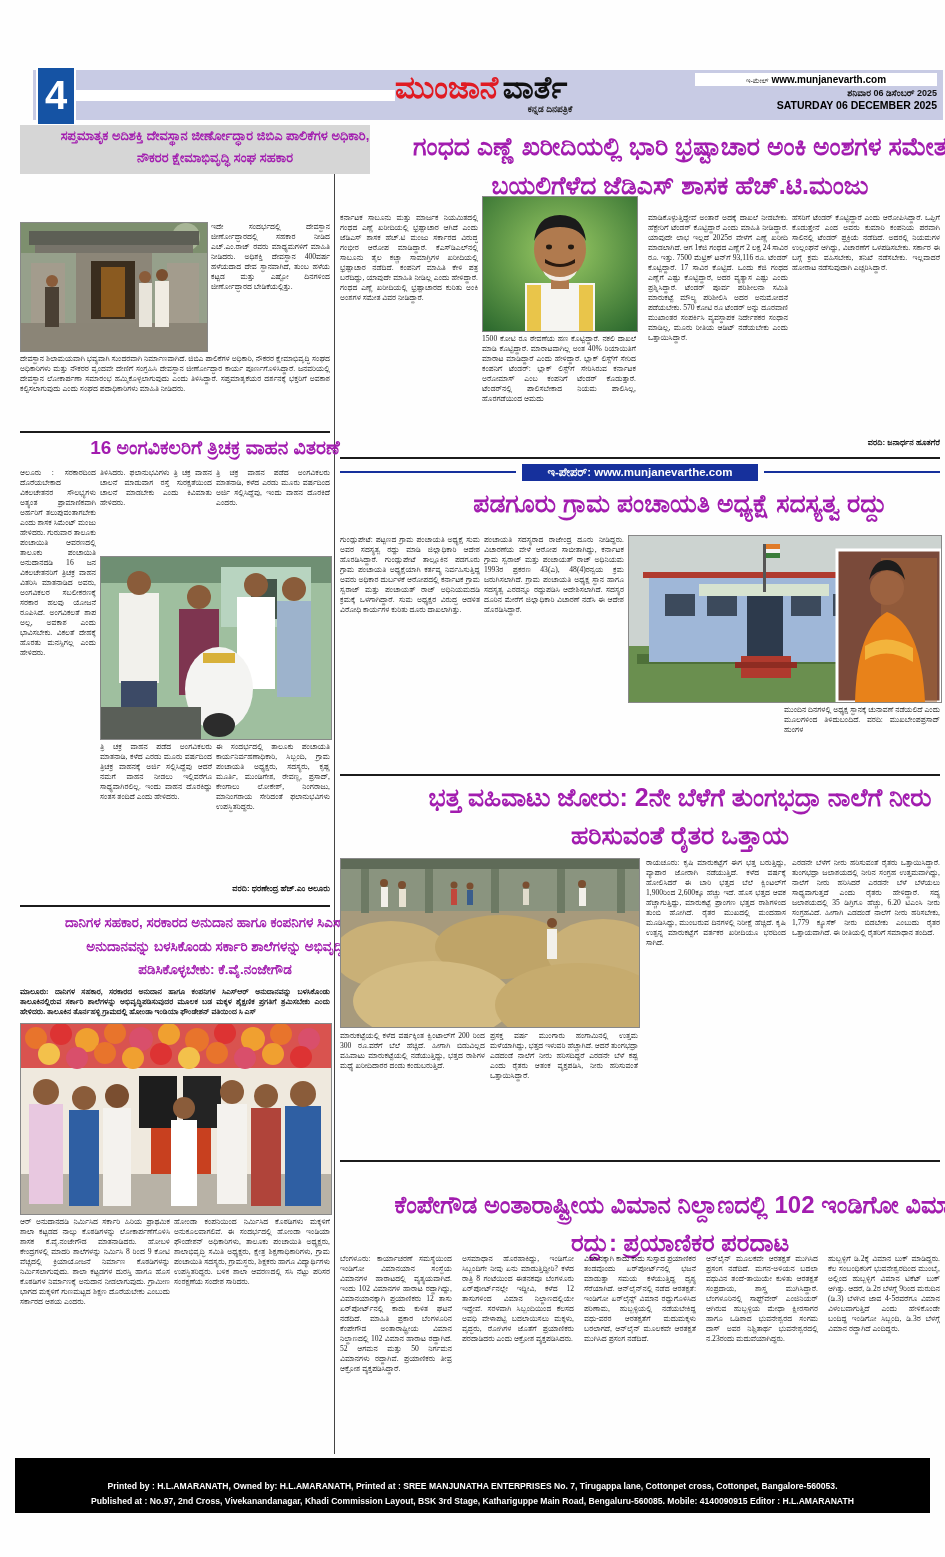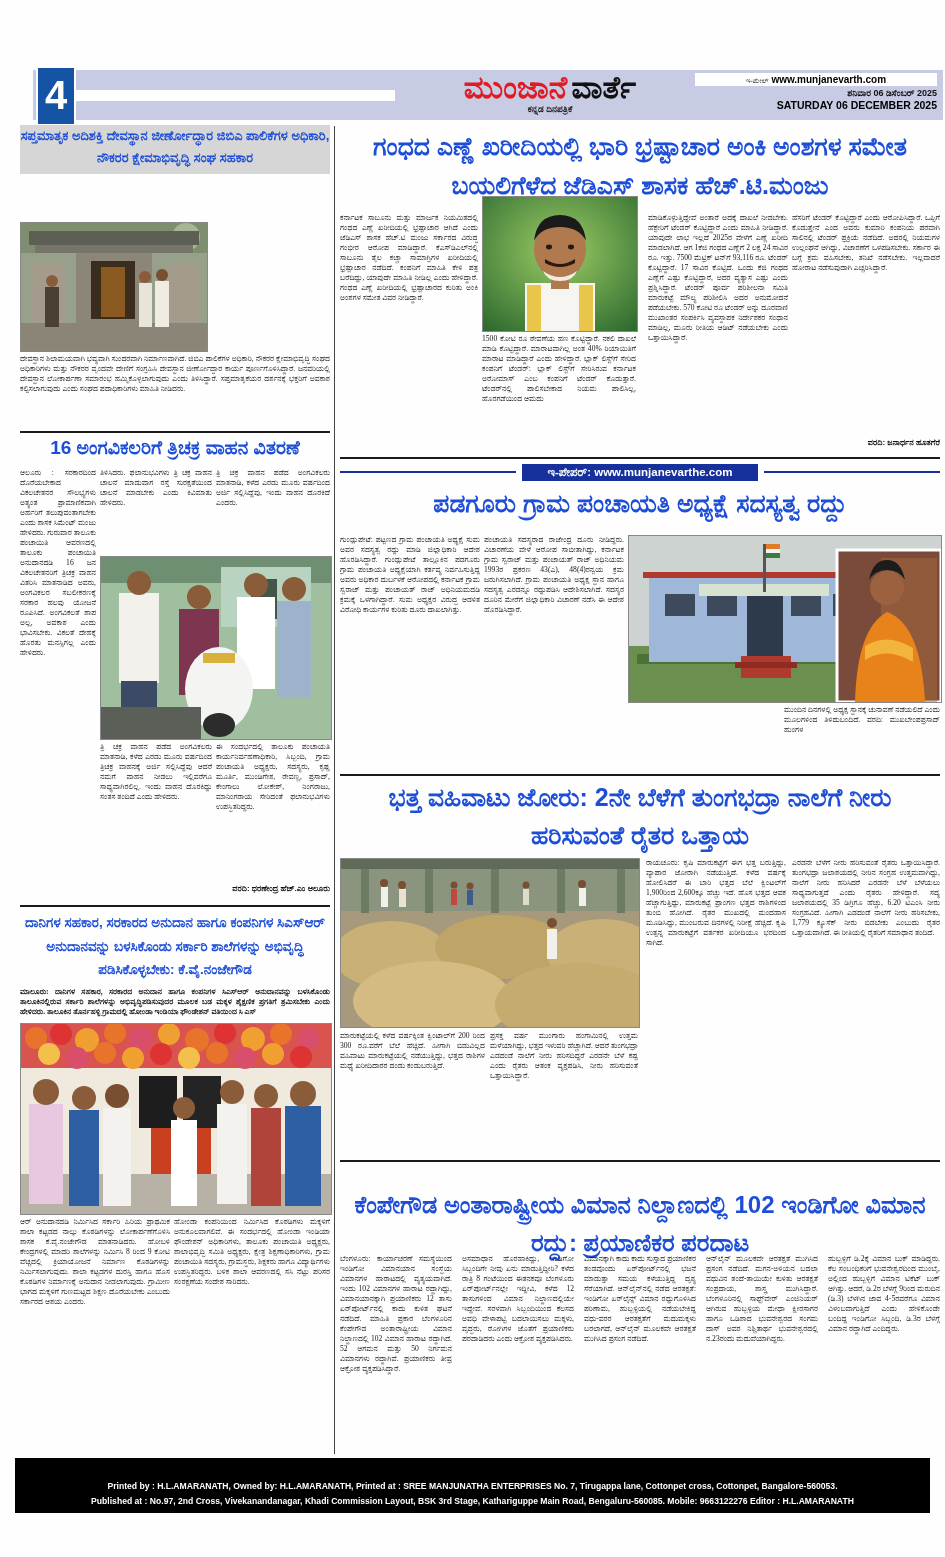--- a/index.html
+++ b/index.html
@@ -1,30 +1,30 @@
 <!DOCTYPE html>
 <html><head>
 <meta charset="utf-8">
 <style>
   html,body{margin:0;padding:0;background:#ffffff;}
   #page{position:relative;width:945px;height:1557px;background:#fefefe;overflow:hidden;
         font-family:"Liberation Sans",sans-serif;}
   .abs{position:absolute;overflow:hidden;}
   .body-text{font-size:7.6px;line-height:1.32;text-align:justify;color:#141414;
              font-family:"Liberation Serif",serif;}
-  .headline{font-weight:bold;color:#1d4ed8;font-family:"Liberation Sans",sans-serif;}
+  .headline{font-weight:bold;color:#a21caf;font-family:"Liberation Sans",sans-serif;padding-left:40px;}
   .hr{position:absolute;background:#1b1b1b;height:2px;}
   .vr{position:absolute;background:#444;width:1px;}
   .credit{font-size:8px;font-weight:bold;text-align:right;color:#111;}
   .photo{border:1px solid #888;}
   
   #band{background:#c8cbe4;}
   #pagenum{background:#1553a4;color:#fff;font-weight:bold;font-size:40px;text-align:center;
            line-height:54px;border:2px solid #fff;}
-  #masthead{text-align:center;white-space:nowrap;}
+  #masthead{white-space:nowrap;}
   .m-red{color:#e01b22;font-weight:bold;font-size:31px;}
   .m-black{color:#111;font-weight:bold;font-size:31px;}
   #tagline{font-size:9px;font-weight:bold;color:#222;text-align:center;}
   #hdr-right{text-align:right;}
   #site-strip{background:#fff;font-size:10px;font-weight:bold;color:#000;padding:1px 4px;
               text-align:center;}
   #site-strip .lbl{font-weight:normal;font-size:7px;}
   .date-kn{font-size:9px;font-weight:bold;color:#111;margin-top:2px;}
   .date-en{font-size:10.5px;font-weight:bold;color:#000;}
   
@@ -73,20 +73,21 @@
       <rect x="146" y="40" width="32" height="62" fill="#a39c8d"></rect>
       <rect x="0" y="100" width="186" height="28" fill="#8b8577"></rect>
       <rect x="24" y="64" width="14" height="40" fill="#4a4034"></rect>
       <circle cx="31" cy="58" r="6" fill="#8a5c3a"></circle>
       <rect x="118" y="60" width="13" height="44" fill="#e8e4da"></rect>
       <circle cx="124" cy="54" r="6" fill="#8a5c3a"></circle>
       <rect x="134" y="58" width="14" height="46" fill="#f0ece2"></rect>
       <circle cx="141" cy="52" r="6" fill="#7a4e30"></circle>
     </svg>
   </div>
+  <div class="abs body-text" style="left:211px;top:222px;width:119px;height:128px;">ಇದೇ ಸಂದರ್ಭದಲ್ಲಿ ದೇವಸ್ಥಾನ ಜೀರ್ಣೋದ್ಧಾರದಲ್ಲಿ ಸಹಕಾರ ನೀಡಿದ ಎಚ್.ಎಂ.ರಾಜ್ ರವರು ಮಾಧ್ಯಮಗಳಿಗೆ ಮಾಹಿತಿ ನೀಡಿದರು. ಅಧಿಶಕ್ತಿ ದೇವಸ್ಥಾನ 400ವರ್ಷ ಹಳೆಯದಾದ ದೇವ ಸ್ಥಾನವಾಗಿದೆ, ತುಂಬ ಹಳೆಯ ಕಟ್ಟಡ ಮತ್ತು ಎಷ್ಟೋ ದಿನಗಳಿಂದ ಜೀರ್ಣೋದ್ಧಾರದ ಬೇಡಿಕೆಯಲ್ಲಿತ್ತು.</div>
   <div class="abs body-text" style="left:20px;top:354px;width:310px;height:74px;">ದೇವಸ್ಥಾನ ಶಿಲಾಮಯವಾಗಿ ಭವ್ಯವಾಗಿ ಸುಂದರವಾಗಿ ನಿರ್ಮಾಣವಾಗಿದೆ. ಜಿಬಿಎ ಪಾಲಿಕೆಗಳ ಅಧಿಕಾರಿ, ನೌಕರರ ಕ್ಷೇಮಾಭಿವೃದ್ಧಿ ಸಂಘದ ಅಧಿಕಾರಿಗಳು ಮತ್ತು ನೌಕರರ ವೃಂದವೇ ದೇಣಿಗೆ ಸಂಗ್ರಹಿಸಿ ದೇವಸ್ಥಾನ ಜೀರ್ಣೋದ್ಧಾರ ಕಾರ್ಯ ಪೂರ್ಣಗೊಳಿಸಿದ್ದಾರೆ. ಜನವರಿಯಲ್ಲಿ ದೇವಸ್ಥಾನ ಲೋಕಾರ್ಪಣಾ ಸಮಾರಂಭ ಹಮ್ಮಿಕೊಳ್ಳಲಾಗುವುದು ಎಂದು ತಿಳಿಸಿದ್ದಾರೆ. ಸಪ್ತಮಾತೃಕೆಯರ ದರ್ಶನಕ್ಕೆ ಭಕ್ತರಿಗೆ ಅವಕಾಶ ಕಲ್ಪಿಸಲಾಗುವುದು ಎಂದು ಸಂಘದ ಪದಾಧಿಕಾರಿಗಳು ಮಾಹಿತಿ ನೀಡಿದರು.</div>
   <div class="hr" style="left:20px;top:431px;width:310px;"></div>
 
   <div class="abs headline" style="left:20px;top:437px;width:310px;height:27px;font-size:19px;text-align:center;white-space:nowrap;">16 ಅಂಗವಿಕಲರಿಗೆ ತ್ರಿಚಕ್ರ ವಾಹನ ವಿತರಣೆ</div>
   <div class="abs body-text" style="left:20px;top:468px;width:76px;height:434px;">ಆಲೂರು : ಸರಕಾರದಿಂದ ದೊರೆಯಬೇಕಾದ ವಿಕಲಚೇತನರ ಸೌಲಭ್ಯಗಳು ಅತ್ಯಂತ ಪ್ರಾಮಾಣಿಕವಾಗಿ ಅರ್ಹರಿಗೆ ತಲುಪುವಂತಾಗಬೇಕು ಎಂದು ಶಾಸಕ ಸಿಮೆಂಟ್ ಮಂಜು ಹೇಳಿದರು. ಗುರುವಾರ ತಾಲೂಕು ಪಂಚಾಯಿತಿ ಆವರಣದಲ್ಲಿ ತಾಲೂಕು ಪಂಚಾಯಿತಿ ಅನುದಾನದಡಿ 16 ಜನ ವಿಕಲಚೇತನರಿಗೆ ತ್ರಿಚಕ್ರ ವಾಹನ ವಿತರಿಸಿ ಮಾತನಾಡಿದ ಅವರು, ಅಂಗವಿಕಲರ ಸಬಲೀಕರಣಕ್ಕೆ ಸರಕಾರ ಹಲವು ಯೋಜನೆ ರೂಪಿಸಿದೆ. ಅಂಗವಿಕಲತೆ ಶಾಪ ಅಲ್ಲ, ಅವಕಾಶ ಎಂದು ಭಾವಿಸಬೇಕು. ವಿಕಲತೆ ದೇಹಕ್ಕೆ ಹೊರತು ಮನಸ್ಸಿಗಲ್ಲ ಎಂದು ಹೇಳಿದರು.</div>
   <div class="abs body-text" style="left:100px;top:468px;width:112px;height:85px;">ತಿಳಿಸಿದರು. ಫಲಾನುಭವಿಗಳು ತ್ರಿ ಚಕ್ರ ವಾಹನ ಚಾಲನೆ ಮಾಡುವಾಗ ರಸ್ತೆ ಸುರಕ್ಷತೆಯಿಂದ ಚಾಲನೆ ಮಾಡಬೇಕು ಎಂದು ಕಿವಿಮಾತು ಹೇಳಿದರು.</div>
   <div class="abs body-text" style="left:216px;top:468px;width:114px;height:85px;">ತ್ರಿ ಚಕ್ರ ವಾಹನ ಪಡೆದ ಅಂಗವಿಕಲರು ಮಾತನಾಡಿ, ಕಳೆದ ಎರಡು ಮೂರು ವರ್ಷದಿಂದ ಅರ್ಜಿ ಸಲ್ಲಿಸಿದ್ದೆವು, ಇಂದು ವಾಹನ ದೊರಕಿದೆ ಎಂದರು.</div>
   <div class="abs photo" style="left:100px;top:556px;width:230px;height:182px;">
     <svg width="230" height="182" viewBox="0 0 230 182">
       <rect width="230" height="182" fill="#9fbf9f"></rect>
@@ -280,16 +281,16 @@
 
   <div class="abs headline" style="left:340px;top:1167px;width:600px;height:82px;font-size:24px;text-align:center;line-height:1.6;margin-top:19px;">ಕೆಂಪೇಗೌಡ ಅಂತಾರಾಷ್ಟ್ರೀಯ ವಿಮಾನ ನಿಲ್ದಾಣದಲ್ಲಿ 102 ಇಂಡಿಗೋ ವಿಮಾನ ರದ್ದು: ಪ್ರಯಾಣಿಕರ ಪರದಾಟ</div>
   <div class="abs body-text" style="left:340px;top:1254px;width:112px;height:200px;">ಬೆಂಗಳೂರು: ಕಾರ್ಯಾಚರಣೆ ಸಮಸ್ಯೆಯಿಂದ ಇಂಡಿಗೋ ವಿಮಾನಯಾನ ಸಂಸ್ಥೆಯ ವಿಮಾನಗಳ ಹಾರಾಟದಲ್ಲಿ ವ್ಯತ್ಯಯವಾಗಿದೆ. ಇಂದು 102 ವಿಮಾನಗಳ ಹಾರಾಟ ರದ್ದಾಗಿದ್ದು, ವಿಮಾನಯಾನಕ್ಕಾಗಿ ಪ್ರಯಾಣಿಕರು 12 ತಾಸು ಏರ್‌ಪೋರ್ಟ್‌ನಲ್ಲಿ ಕಾದು ಕುಳಿತ ಘಟನೆ ನಡೆದಿದೆ. ಮಾಹಿತಿ ಪ್ರಕಾರ ಬೆಂಗಳೂರಿನ ಕೆಂಪೇಗೌಡ ಅಂತಾರಾಷ್ಟ್ರೀಯ ವಿಮಾನ ನಿಲ್ದಾಣದಲ್ಲಿ 102 ವಿಮಾನ ಹಾರಾಟ ರದ್ದಾಗಿದೆ. 52 ಆಗಮನ ಮತ್ತು 50 ನಿರ್ಗಮನ ವಿಮಾನಗಳು ರದ್ದಾಗಿವೆ. ಪ್ರಯಾಣಿಕರು ತೀವ್ರ ಆಕ್ರೋಶ ವ್ಯಕ್ತಪಡಿಸಿದ್ದಾರೆ.</div>
   <div class="abs body-text" style="left:462px;top:1254px;width:112px;height:200px;">ಅಸಮಾಧಾನ ಹೊರಹಾಕಿದ್ದು, ಇಂಡಿಗೋ ಸಿಬ್ಬಂದಿಗೇ ನೀವು ಏನು ಮಾಡುತ್ತಿದ್ದೀರಿ? ಕಳೆದ ರಾತ್ರಿ 8 ಗಂಟೆಯಿಂದ ಈತನಕವೂ ಬೆಂಗಳೂರು ಏರ್‌ಪೋರ್ಟ್‌ನಲ್ಲೇ ಇದ್ದೀವಿ, ಕಳೆದ 12 ತಾಸುಗಳಿಂದ ವಿಮಾನ ನಿಲ್ದಾಣದಲ್ಲಿಯೇ ಇದ್ದೇವೆ. ಸರಳವಾಗಿ ಸಿಬ್ಬಂದಿಯಿಂದ ಕೆಲಸದ ಅವಧಿ ವೇಳಾಪಟ್ಟಿ ಬದಲಾಯಿಸಲು ಮಕ್ಕಳು, ವೃದ್ಧರು, ರೋಗಿಗಳ ಜೊತೆಗೆ ಪ್ರಯಾಣಿಕರು ಪರದಾಡಿದರು ಎಂದು ಆಕ್ರೋಶ ವ್ಯಕ್ತಪಡಿಸಿದರು.</div>
   <div class="abs body-text" style="left:584px;top:1254px;width:112px;height:200px;">ವಿಮಾನಕ್ಕಾಗಿ ಕಾದು ಕಾದು ಸುಸ್ತಾದ ಪ್ರಯಾಣಿಕರ ತಂಡವೊಂದು ಏರ್‌ಪೋರ್ಟ್‌ನಲ್ಲಿ ಭಜನೆ ಮಾಡುತ್ತಾ ಸಮಯ ಕಳೆಯುತ್ತಿದ್ದ ದೃಶ್ಯ ಸೆರೆಯಾಗಿದೆ. ಆನ್‌ಲೈನ್‌ನಲ್ಲಿ ನಡೆದ ಆರತಕ್ಷತೆ: ಇಂಡಿಗೋ ಏರ್‌ಲೈನ್ಸ್ ವಿಮಾನ ರದ್ದುಗೊಳಿಸಿದ ಪರಿಣಾಮ, ಹುಬ್ಬಳ್ಳಿಯಲ್ಲಿ ನಡೆಯಬೇಕಿದ್ದ ವಧು-ವರರ ಆರತಕ್ಷತೆಗೆ ಮದುಮಕ್ಕಳು ಬರಲಾಗದೆ, ಆನ್‌ಲೈನ್ ಮೂಲಕವೇ ಆರತಕ್ಷತೆ ಮುಗಿಸಿದ ಪ್ರಸಂಗ ನಡೆದಿದೆ.</div>
   <div class="abs body-text" style="left:706px;top:1254px;width:112px;height:200px;">ಆನ್‌ಲೈನ್ ಮೂಲಕವೇ ಆರತಕ್ಷತೆ ಮುಗಿಸಿದ ಪ್ರಸಂಗ ನಡೆದಿದೆ. ಮಗನ-ಅಳಿಯನ ಬದಲಾ ವಧುವಿನ ತಂದೆ-ತಾಯಿಯೇ ಕುಳಿತು ಆರತಕ್ಷತೆ ಸಂಪ್ರದಾಯ, ಶಾಸ್ತ್ರ ಮುಗಿಸಿದ್ದಾರೆ. ಬೆಂಗಳೂರಿನಲ್ಲಿ ಸಾಫ್ಟ್‌ವೇರ್ ಎಂಜಿನಿಯರ್ ಆಗಿರುವ ಹುಬ್ಬಳ್ಳಿಯ ಮೇಧಾ ಕ್ಷೀರಸಾಗರ ಹಾಗೂ ಒಡಿಶಾದ ಭುವನೇಶ್ವರದ ಸಂಗಮ ದಾಸ್ ಅವರ ನಿಶ್ಚಿತಾರ್ಥ ಭುವನೇಶ್ವರದಲ್ಲಿ ನ.23ರಂದು ಮದುವೆಯಾಗಿದ್ದರು.</div>
   <div class="abs body-text" style="left:828px;top:1254px;width:112px;height:200px;">ಹುಬ್ಬಳ್ಳಿಗೆ ಡಿ.2ಕ್ಕೆ ವಿಮಾನ ಬುಕ್ ಮಾಡಿದ್ದರು. ಕೆಲ ಸಂಬಂಧಿಕರಿಗೆ ಭುವನೇಶ್ವರದಿಂದ ಮುಂಬೈ, ಅಲ್ಲಿಂದ ಹುಬ್ಬಳ್ಳಿಗೆ ವಿಮಾನ ಟಿಕೆಟ್ ಬುಕ್ ಆಗಿತ್ತು. ಆದರೆ, ಡಿ.2ರ ಬೆಳಗ್ಗೆ 9ರಿಂದ ಮರುದಿನ (ಡಿ.3) ಬೆಳಗಿನ ಜಾವ 4-5ರವರೆಗೂ ವಿಮಾನ ವಿಳಂಬವಾಗುತ್ತಿದೆ ಎಂದು ಹೇಳಿಕೊಂಡೇ ಬಂದಿದ್ದ ಇಂಡಿಗೋ ಸಿಬ್ಬಂದಿ, ಡಿ.3ರ ಬೆಳಗ್ಗೆ ವಿಮಾನ ರದ್ದಾಗಿದೆ ಎಂದಿದ್ದರು.</div>
 
   <div id="footer" class="abs" style="left:15px;top:1458px;width:915px;height:34px;">
     <div>Printed by : H.L.AMARANATH, Owned by: H.L.AMARANATH, Printed at : SREE MANJUNATHA ENTERPRISES No. 7, Tirugappa lane, Cottonpet cross, Cottonpet, Bangalore-560053.</div>
-    <div>Published at : No.97, 2nd Cross, Vivekanandanagar, Khadi Commission Layout, BSK 3rd Stage, Kathariguppe Main Road, Bengaluru-560085. Mobile: 9663122276 Editor : H.L.AMARANATH</div>
+    <div>Published at : No.97, 2nd Cross, Vivekanandanagar, Khadi Commission Layout, BSK 3rd Stage, Kathariguppe Main Road, Bengaluru-560085. Mobile: 4140090915 Editor : H.L.AMARANATH</div>
   </div>
 
 </div>
 
 </body></html>

